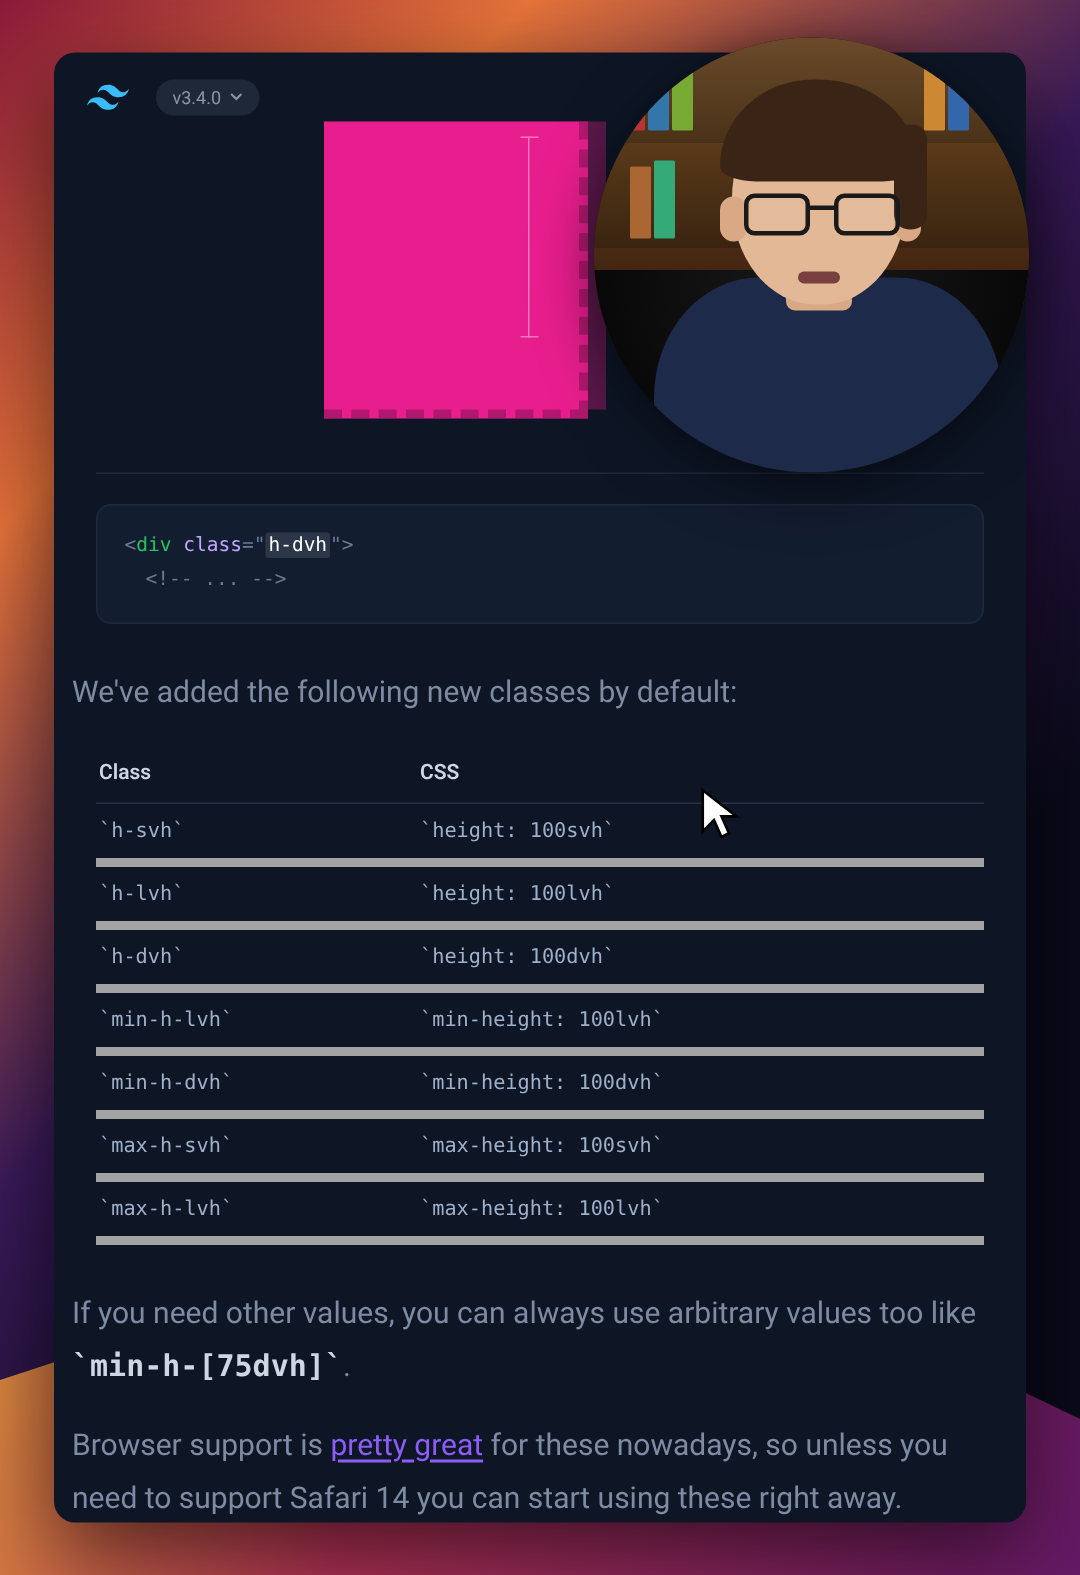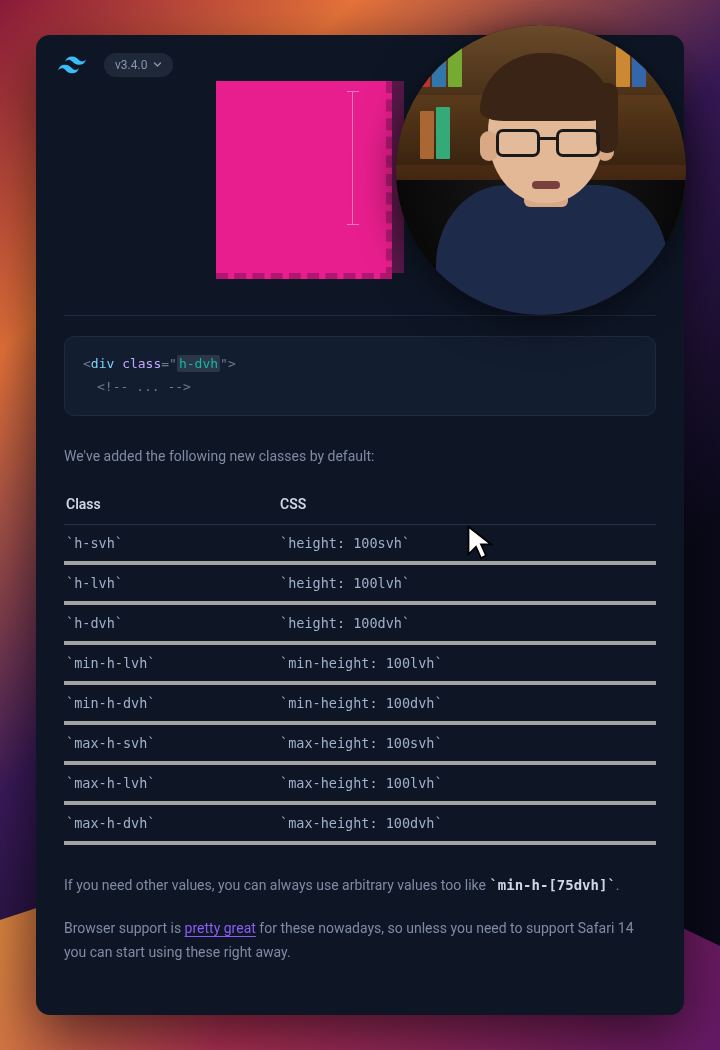--- a/index.html
+++ b/index.html
@@ -70,29 +70,29 @@
     background: #131d30;
     border: 1px solid #1e2a3e;
     border-radius: 10px;
     padding: 16px 18px;
     font-family: ui-monospace, Menlo, Consolas, monospace;
     font-size: 13px;
     line-height: 1.75;
     color: #9aa7bd;
   }
   .tok-punct { color: #6b7a94; }
-  .tok-tag   { color: #7dd3fc; }
+  .tok-tag   { color: #22c55e; }
   .tok-attr  { color: #c3a6ff; }
-  .tok-str   { color: #14b8a6; }
+  .tok-str   { color: #ffffff; }
   .tok-hl    { background: rgba(190,200,220,0.15); padding:1px 2px; border-radius:2px; }
 
   .prose {
-    margin: 28px 28px 0 28px;
+    margin: 28px 28px 0 12px;
     color: #7f8ba3;
-    font-size: 14px;
+    font-size: 20px;
     line-height: 1.75;
   }
   .prose .mono {
     font-family: ui-monospace, Menlo, Consolas, monospace;
     color: #d0d7e4;
     font-weight: 600;
   }
   .prose a { color: #8b5cf6; text-decoration: underline; text-underline-offset: 3px; }
 
   table.classes {
@@ -104,21 +104,21 @@
   table.classes thead th {
     text-align: left;
     color: #cfd7e6;
     font-weight: 600;
     padding: 0 8px 12px 2px;
     border-bottom: 1px solid #273146;
     font-size: 14px;
   }
   table.classes tbody td {
     padding: 10px 8px 10px 2px;
-    border-bottom: 4px solid #a3a3a3;
+    border-bottom: 6px solid #a3a3a3;
     font-family: ui-monospace, Menlo, Consolas, monospace;
     color: #9fb0ca;
     white-space: nowrap;
   }
   table.classes td.col-class { width: 214px; }
 
   .webcam {
     position: absolute;
     left: 396px; top: 25px;
     width: 290px; height: 290px;
@@ -224,24 +224,20 @@
           <td class="col-class">`min-h-dvh`</td>
           <td>`min-height: 100dvh`</td>
         </tr>
         <tr>
           <td class="col-class">`max-h-svh`</td>
           <td>`max-height: 100svh`</td>
         </tr>
         <tr>
           <td class="col-class">`max-h-lvh`</td>
           <td>`max-height: 100lvh`</td>
-        </tr>
-        <tr>
-          <td class="col-class">`max-h-dvh`</td>
-          <td>`max-height: 100dvh`</td>
         </tr>
       </tbody>
   </table>
 
   <p class="prose">
     <span>If you need other values, you can always use arbitrary values too like </span><span class="mono">`min-h-[75dvh]`</span><span>.</span>
   </p>
 
   <p class="prose" style="margin-top:18px">
     <span>Browser support is </span><a href="#">pretty great</a><span> for these nowadays, so unless you need to support Safari 14 you can start using these right away.</span>

